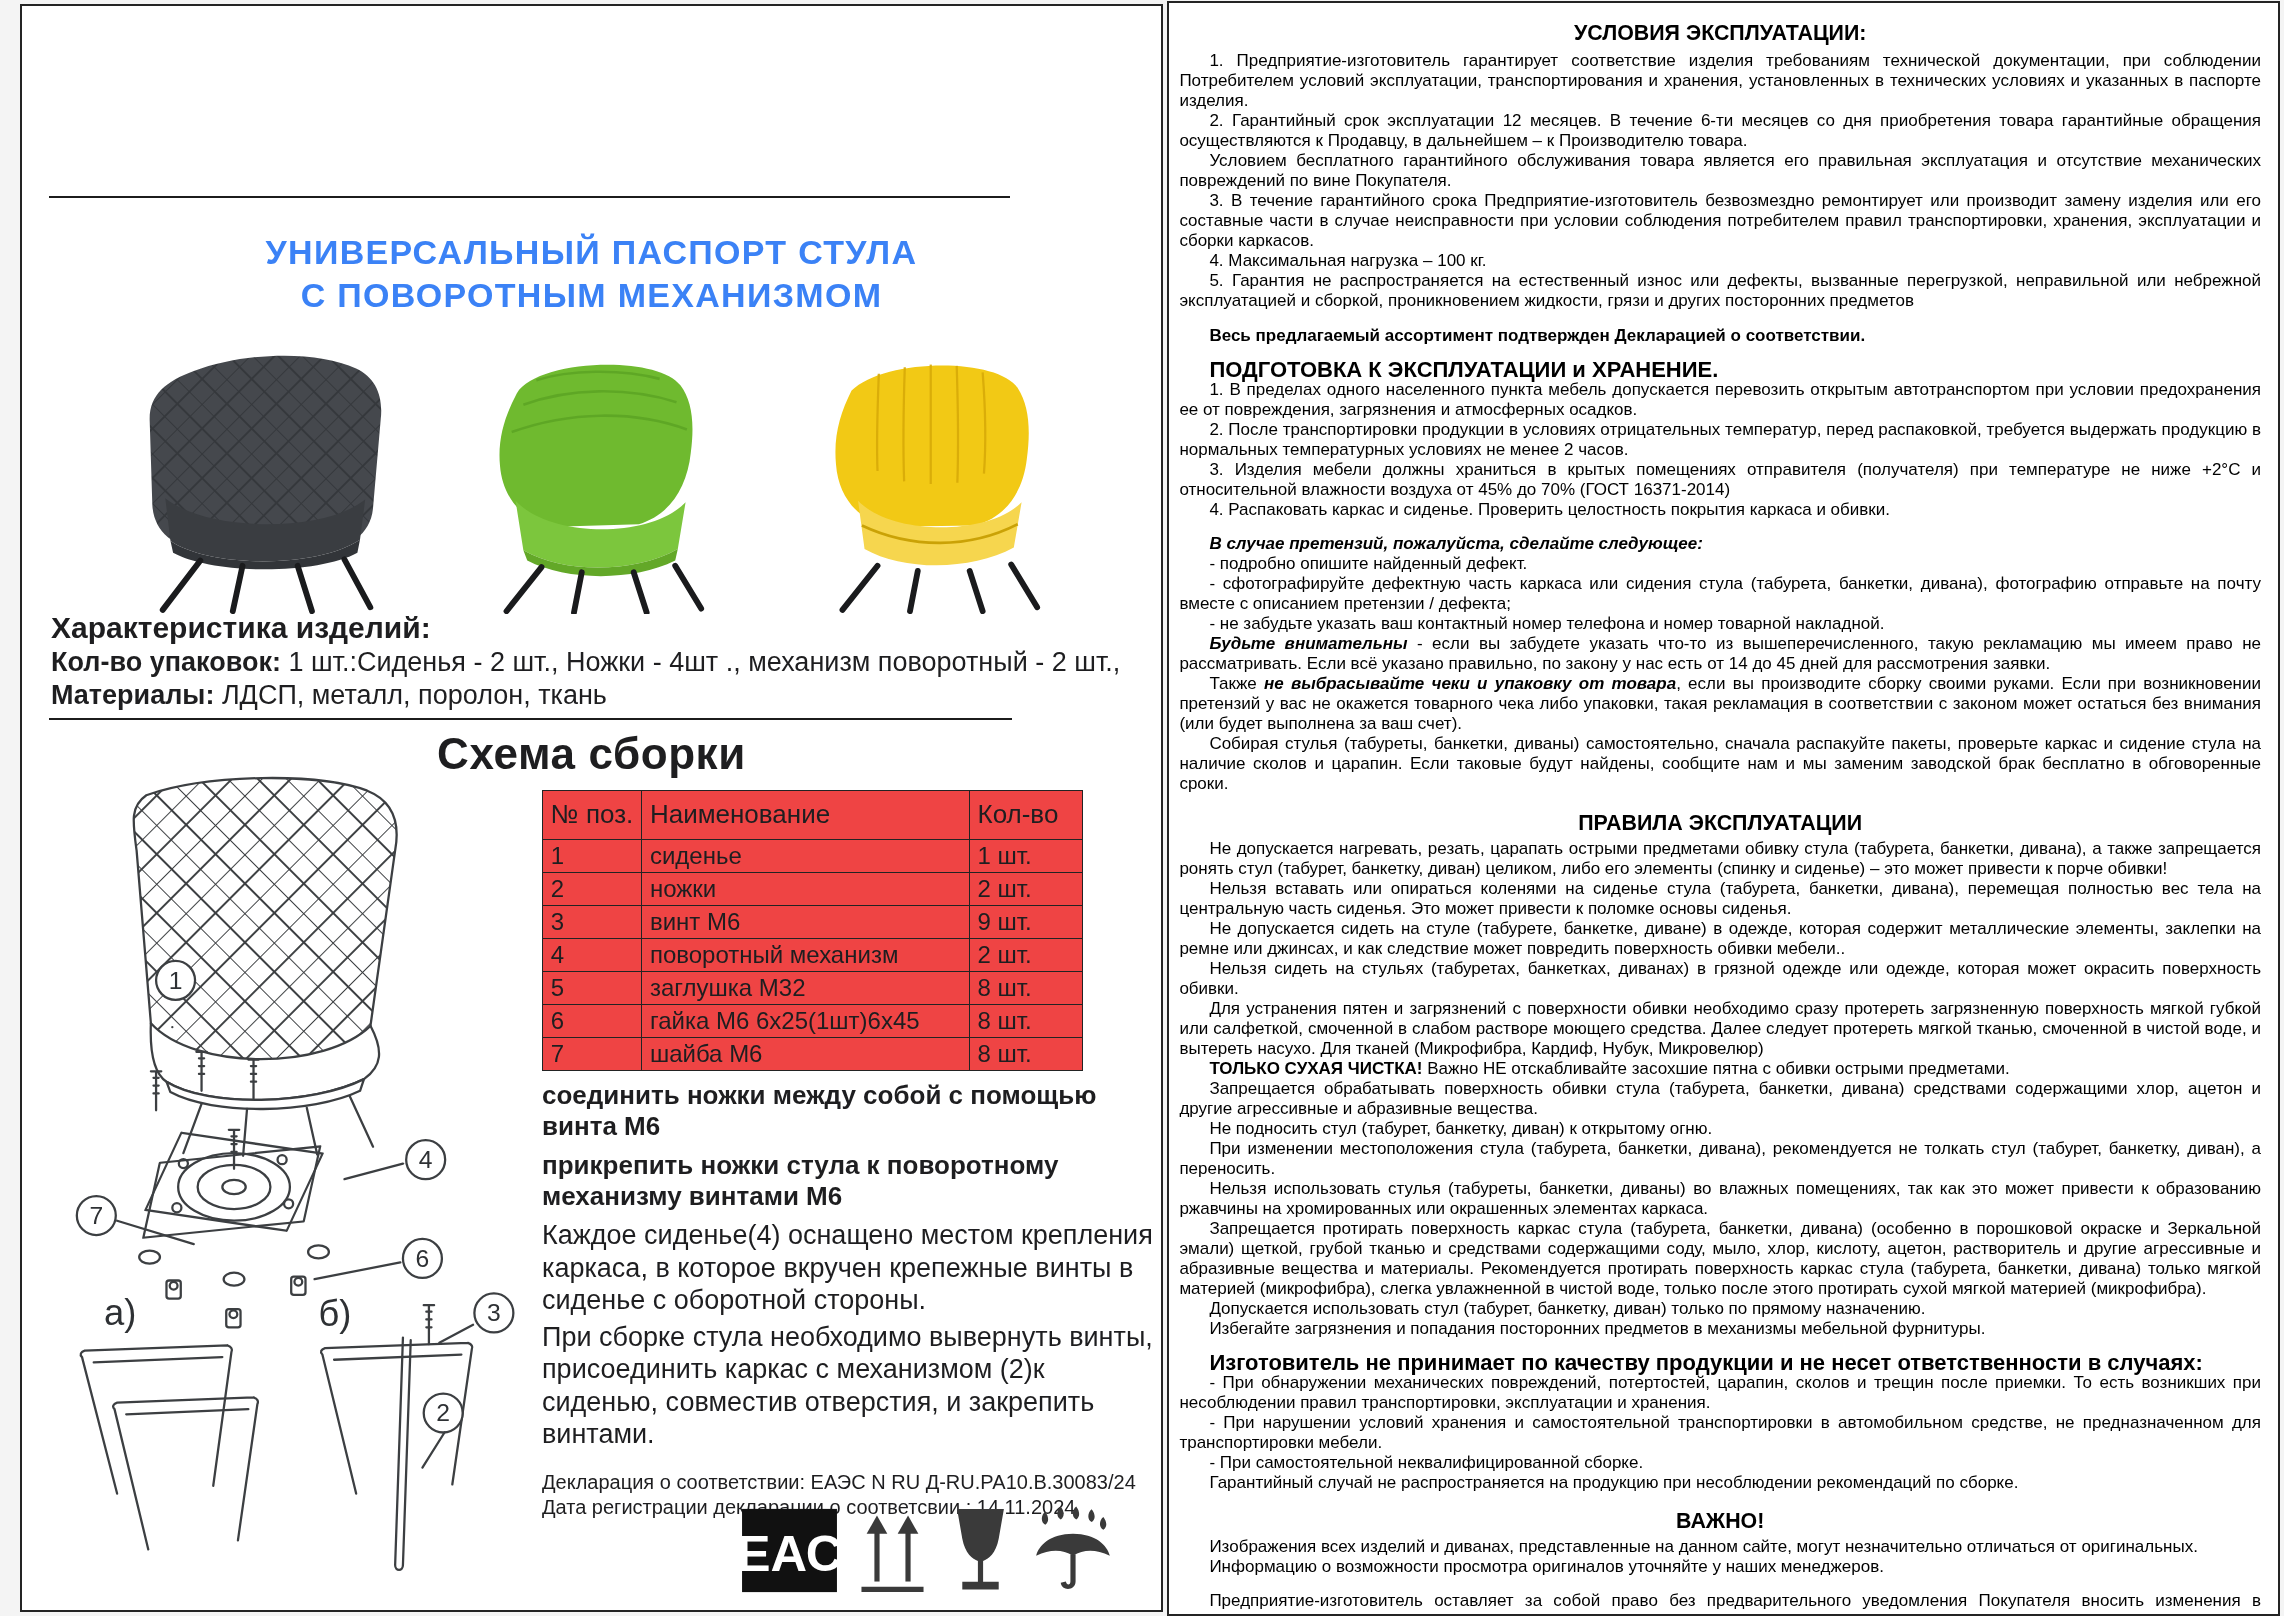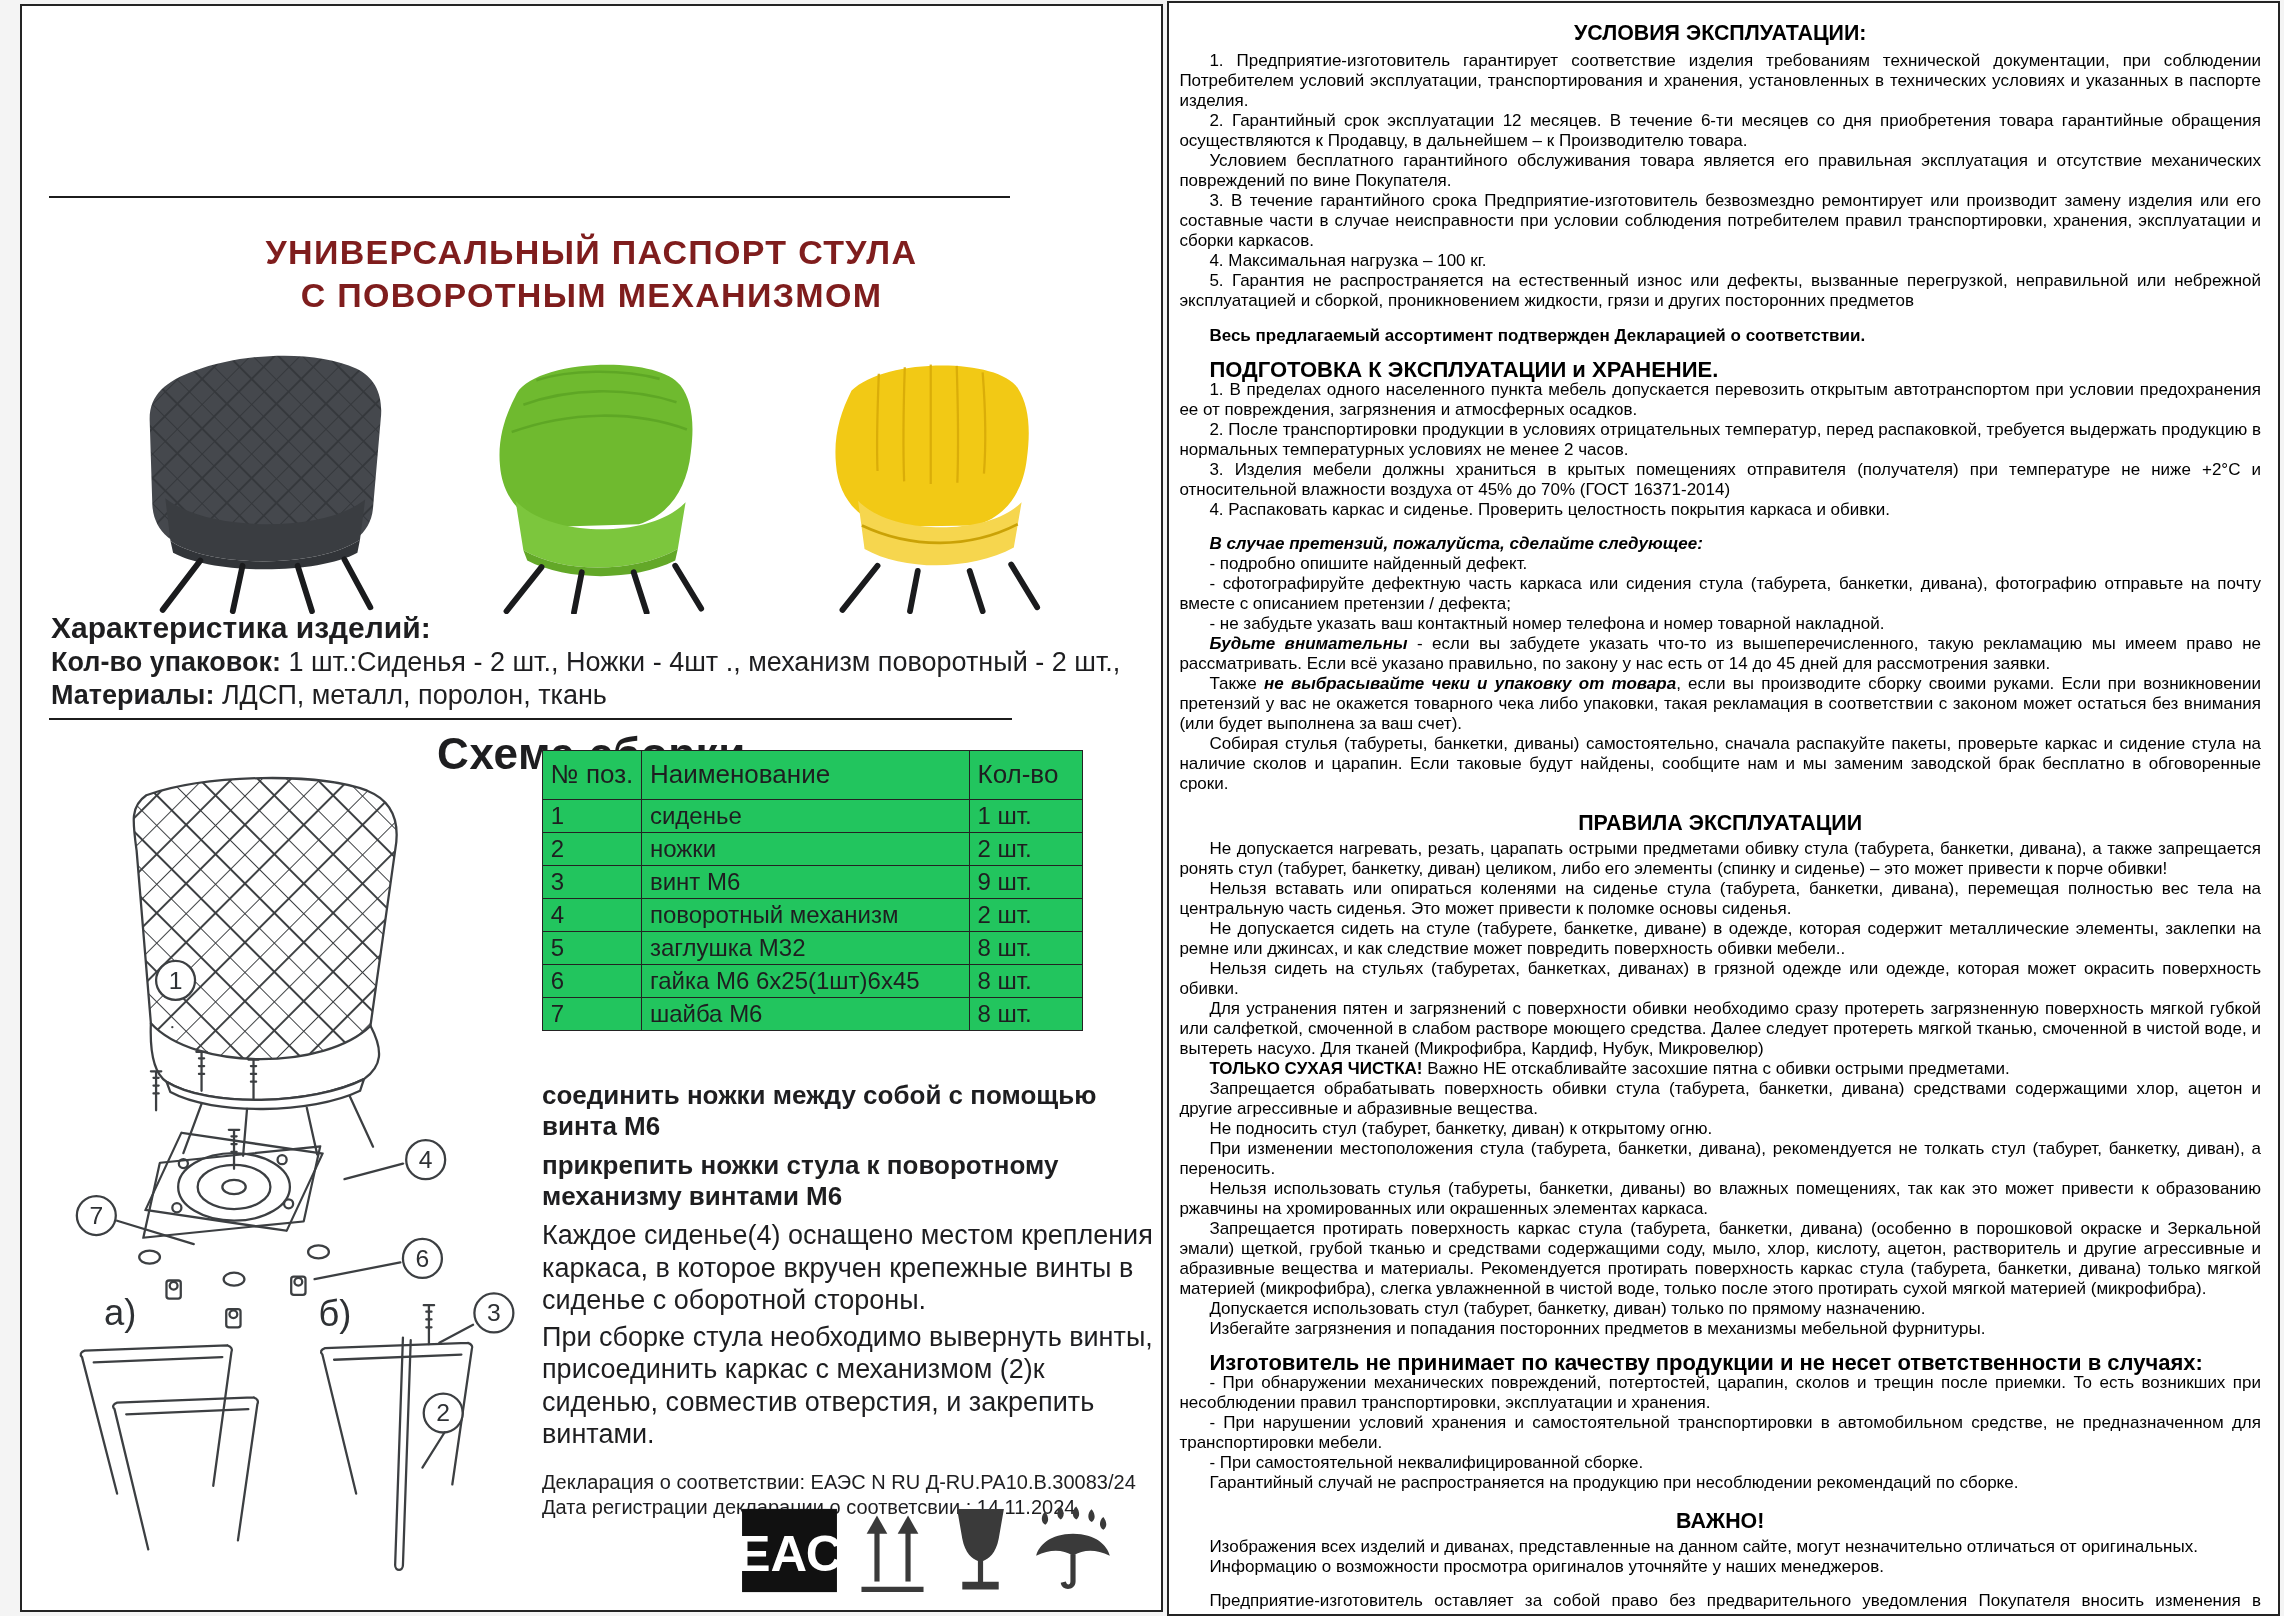--- a/index.html
+++ b/index.html
@@ -11,35 +11,35 @@
   #page-left{left:20px;top:3.9px;width:1143px;height:1608px;}
   #page-right{left:1167px;top:1.3px;width:1113px;height:1615px;padding:17px 17px 0 10.4px;}
 
   
   .rule{position:absolute;height:2.6px;background:#1c1c1c;}
   #rule-top{left:27px;top:190px;width:961px;}
   #rule-mid{left:27px;top:712px;width:963px;}
 
   #title{
     position:absolute;top:225px;left:0;width:100%;text-align:center;
-    font-weight:bold;font-size:34px;line-height:43px;letter-spacing:1.3px;color:#7f1d1d;
+    font-weight:bold;font-size:34px;line-height:43px;letter-spacing:1.3px;color:#3b82f6;
   }
   #chairs{
     position:absolute;top:339px;left:0;width:100%;height:269px;
     display:flex;justify-content:center;align-items:flex-end;gap:31px;
   }
   #characteristics{position:absolute;left:29px;top:604px;font-size:27px;line-height:33px;}
   #characteristics .h{font-weight:bold;font-size:30px;line-height:36px;}
   #characteristics b{font-weight:bold;}
 
   #schema-title{position:absolute;top:723px;left:0;width:100%;text-align:center;font-size:44px;font-weight:bold;letter-spacing:0.6px;}
 
   #diagram{position:absolute;left:17px;top:760px;}
 
-  #parts-table{position:absolute;left:520px;top:744px;border-collapse:collapse;background:#22c55e;}
+  #parts-table{position:absolute;left:520px;top:784px;border-collapse:collapse;background:#ef4444;}
   #parts-table th,#parts-table td{
     border:1.9px solid #232323;font-weight:normal;text-align:left;
     padding:0 7.8px;white-space:nowrap;
   }
   #parts-table th{font-size:26px;height:48px;}
   #parts-table td{font-size:24px;height:32px;}
   .col-num{width:56px;}
   .col-name{width:311px;}
   .col-qty{width:97px;}
 

